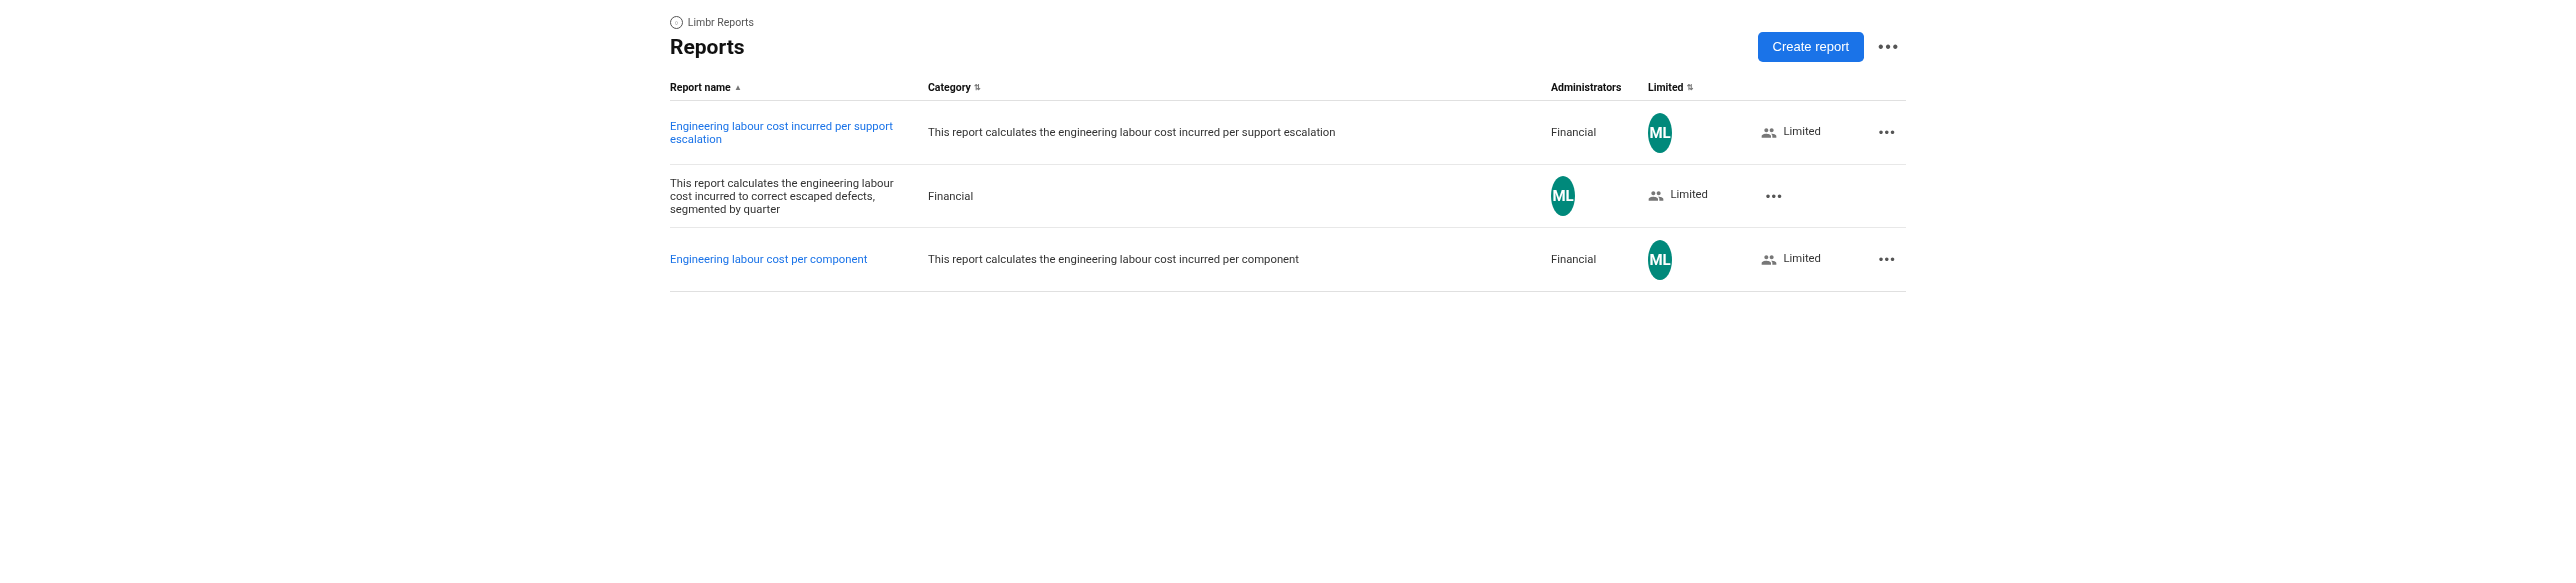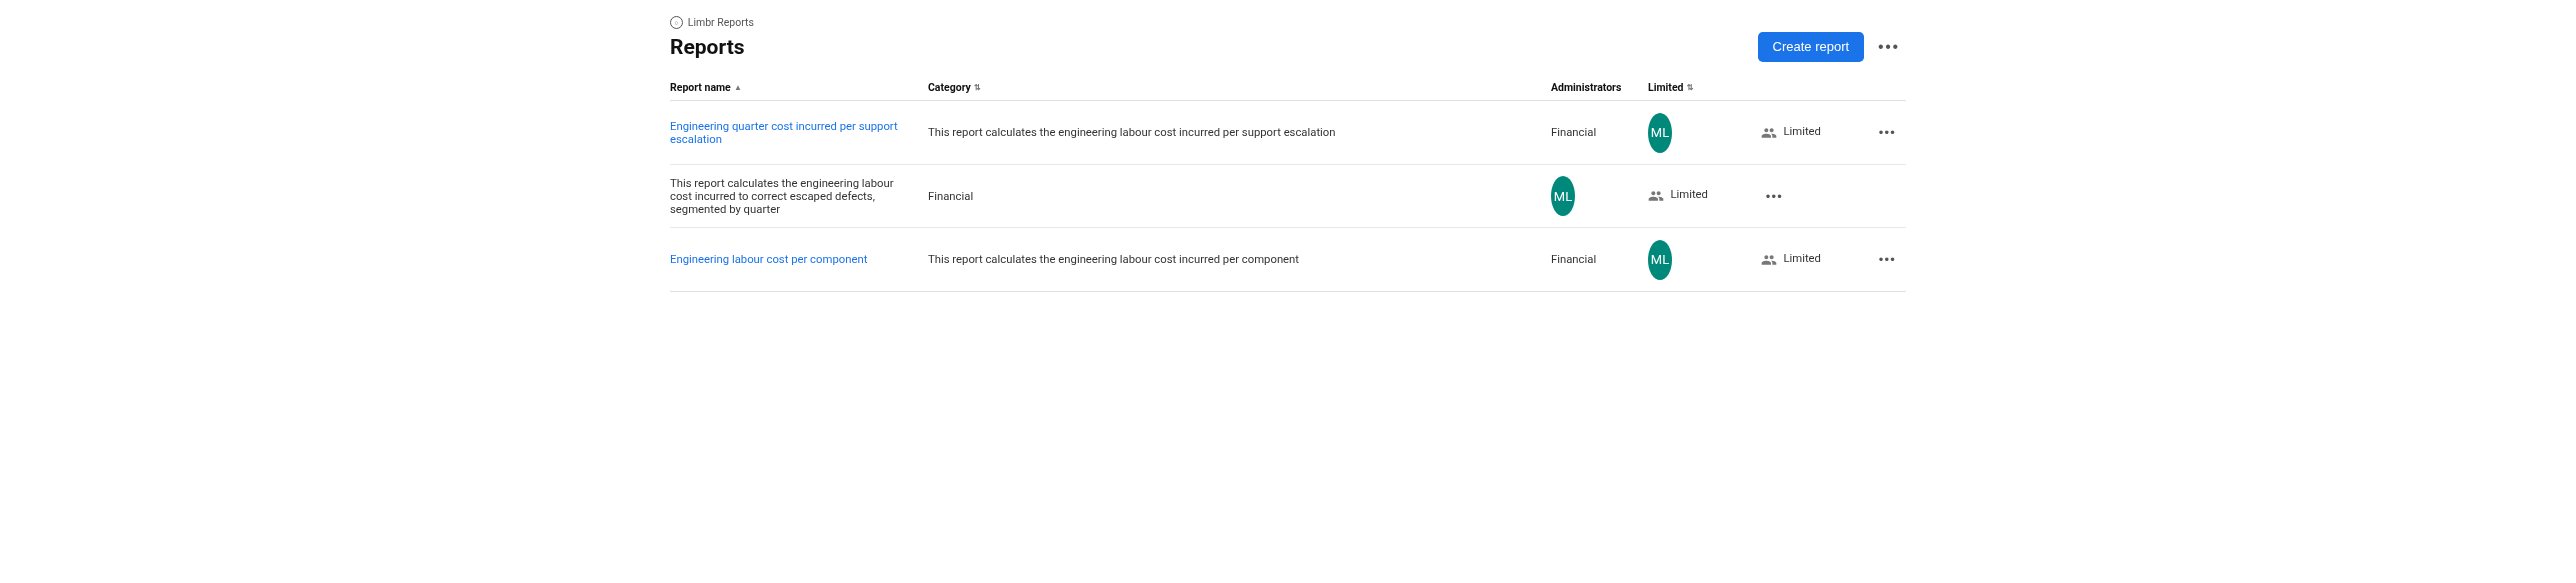--- a/index.html
+++ b/index.html
@@ -197,22 +197,22 @@
 
     .admin-avatar {
       width: 24px;
       height: 40px;
       border-radius: 50%;
       background: #00897b;
       color: #fff;
       display: flex;
       align-items: center;
       justify-content: center;
-      font-size: 13px;
-      font-weight: 400;
+      font-size: 15px;
+      font-weight: 700;
     }
 
     .access-cell {
       display: flex;
       align-items: flex-start;
       gap: 6.4px;
       font-size: 11.3px;
       color: #333;
     }
 
@@ -261,21 +261,21 @@
       </div>
       <div class="table-header-cell">
         <span>Limited</span>
         <span class="sort-icon">⇅</span>
       </div>
       <div class="table-header-cell"></div>
     </div>
 
     <div class="table-row">
       <div>
-        <a class="report-name-link">Engineering quarter cost incurred per support escalation</a>
+        <a class="report-name-link">Engineering labour cost incurred per support escalation</a>
       </div>
       <div class="description-cell">This report calculates the engineering labour cost incurred per support escalation</div>
       <div class="category-cell">Financial</div>
       <div>
         <div class="admin-avatar">ML</div>
       </div>
       <div class="access-cell">
         <svg width="16" height="16" viewBox="0 0 24 24" fill="#777">
           <path d="M16 11c1.66 0 2.99-1.34 2.99-3S17.66 5 16 5c-1.66 0-3 1.34-3 3s1.34 3 3 3zm-8 0c1.66 0 2.99-1.34 2.99-3S9.66 5 8 5C6.34 5 5 6.34 5 8s1.34 3 3 3zm0 2c-2.33 0-7 1.17-7 3.5V19h14v-2.5c0-2.33-4.67-3.5-7-3.5zm8 0c-.29 0-.62.02-.97.05 1.16.84 1.97 1.97 1.97 3.45V19h6v-2.5c0-2.33-4.67-3.5-7-3.5z"></path>
         </svg>

